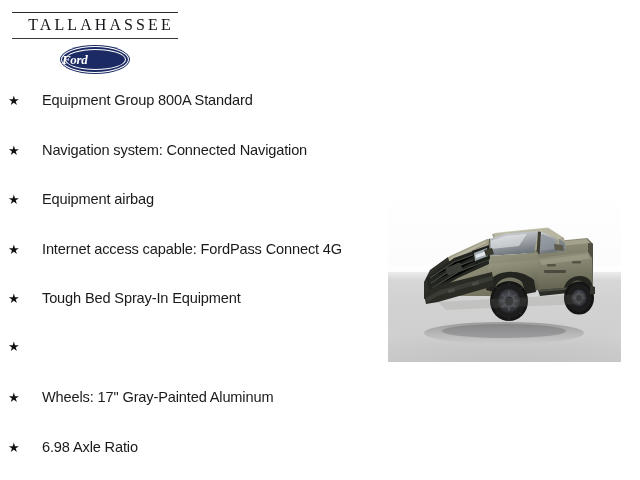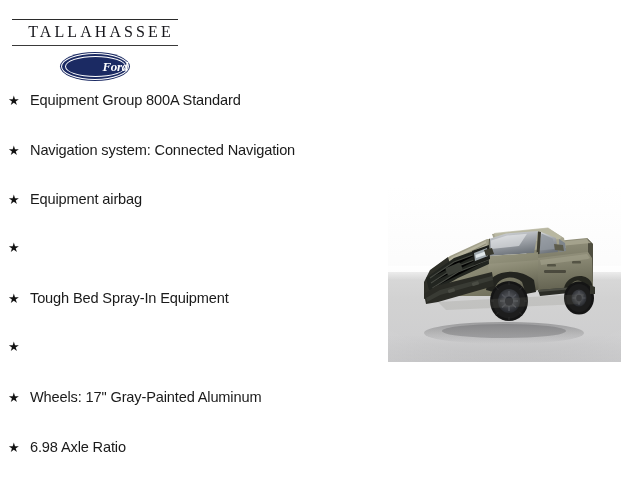--- a/index.html
+++ b/index.html
@@ -17,21 +17,20 @@
   }
 
   
   .header {
     position: absolute;
     left: 0;
     top: 0;
     width: 190px;
     padding-top: 12px;
     text-align: center;
-    margin-top: 7px;
   }
   .rule {
     height: 1px;
     background: #2b2b2b;
     margin: 0 12px;
   }
   .rule.thin { height: 1px; background: #3a3a3a; }
   .dealer-name {
     font-family: "Liberation Serif", serif;
     font-size: 16px;
@@ -51,21 +50,21 @@
   }
   .ford-oval {
     width: 66px;
     height: 25px;
     border-radius: 50%;
     background: #1b2a63;
     border: 1.4px solid #ffffff;
     box-shadow: 0 0 0 1px #1b2a63;
     display: flex;
     align-items: center;
-    justify-content: flex-end;
+    justify-content: flex-start;
     position: relative;
   }
   .ford-oval::before {
     content: "";
     position: absolute;
     left: 2.5px; top: 2px; right: 2.5px; bottom: 2px;
     border-radius: 50%;
     border: 1px solid #ffffff;
     pointer-events: none;
   }
@@ -105,20 +104,21 @@
     text-align: left;
   }
   .feature-text {
     font-family: "Liberation Sans", sans-serif;
     font-weight: 300;
     font-size: 14.6px;
     line-height: 1.2;
     color: #1a1a1a;
     letter-spacing: -0.15px;
     white-space: nowrap;
+    margin-left: 12px;
   }
 
   
   .vehicle-photo {
     position: absolute;
     left: 388px;
     top: 186px;
     width: 233px;
     height: 176px;
     overflow: hidden;
@@ -185,20 +185,21 @@
   <li class="feature-item">
     <span class="bullet-star">★</span>
     <span class="feature-text">Navigation system: Connected Navigation</span>
   </li>
   <li class="feature-item">
     <span class="bullet-star">★</span>
     <span class="feature-text">Equipment airbag</span>
   </li>
   <li class="feature-item">
     <span class="bullet-star">★</span>
+    <span class="feature-text">Internet access capable: FordPass Connect 4G</span>
   </li>
   <li class="feature-item">
     <span class="bullet-star">★</span>
     <span class="feature-text">Tough Bed Spray-In Equipment</span>
   </li>
   <li class="feature-item">
     <span class="bullet-star">★</span>
   </li>
   <li class="feature-item">
     <span class="bullet-star">★</span>

